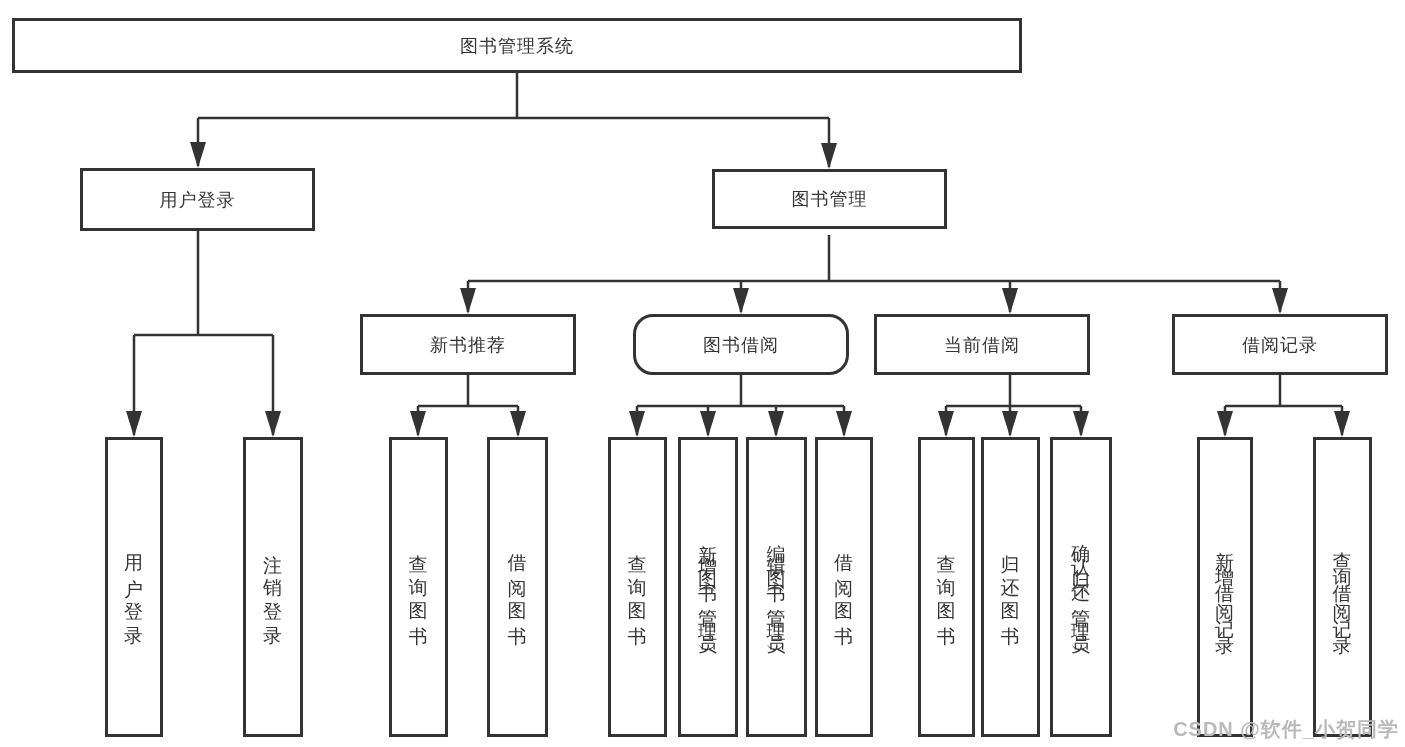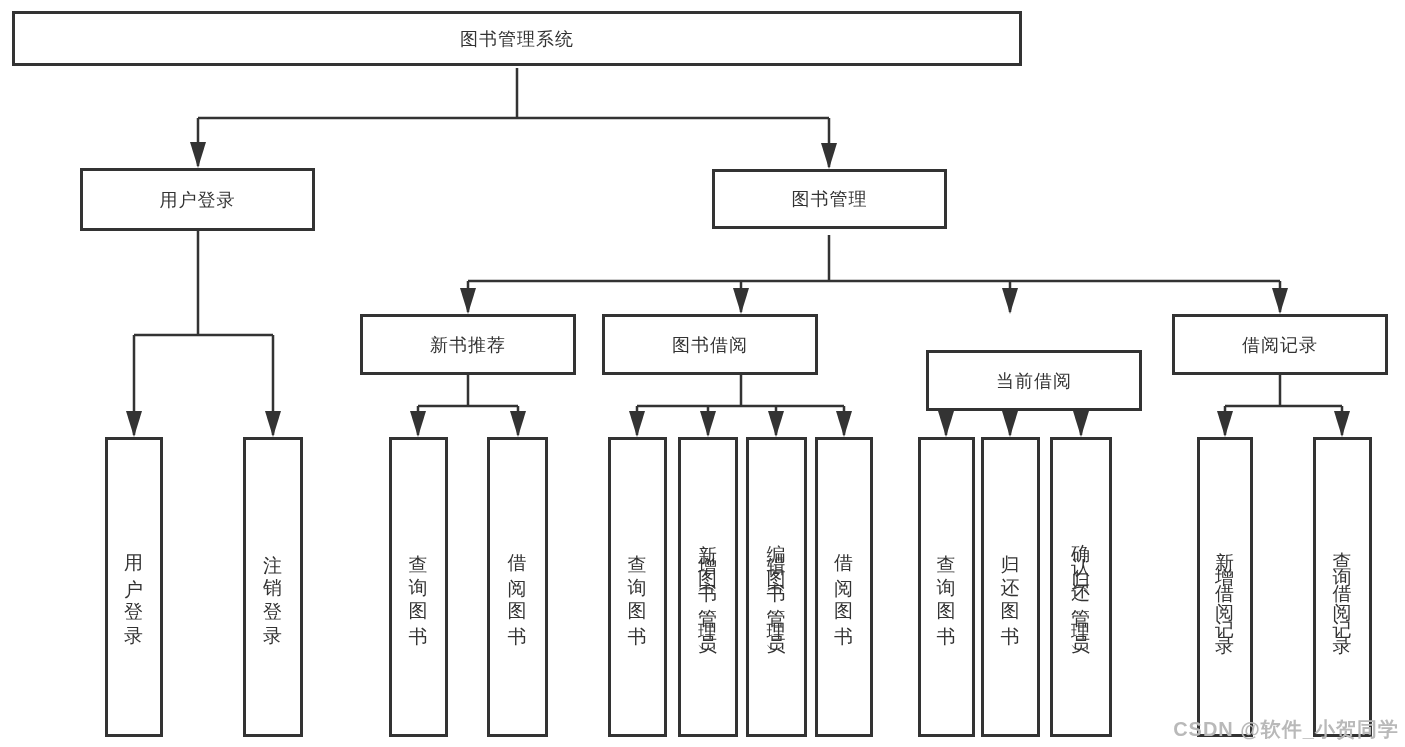--- a/index.html
+++ b/index.html
@@ -30,29 +30,29 @@
     background: #ffffff;
     display: flex;
     align-items: center;
     justify-content: center;
     color: #333333;
     font-size: 18px;
     letter-spacing: 1px;
     white-space: nowrap;
   }
   
-  .node--root   { left: 12px;   top: 11px;  width: 1010px; height: 55px; }
+  .node--root   { left: 12px;   top: 18px;  width: 1010px; height: 55px; }
   
   .node--user-login { left: 80px;  top: 168px; width: 235px; height: 63px; }
   .node--book-mgmt  { left: 712px; top: 169px; width: 235px; height: 60px; }
   
   .node--lvl3 { top: 314px; width: 216px; height: 61px; }
   .node--new-book-rec   { left: 360px;  }
-  .node--book-borrow    { left: 602px;  }
-  .node--current-borrow { left: 926px; margin-top: 36px;  }
+  .node--book-borrow    { left: 633px; border-radius: 20px;  }
+  .node--current-borrow { left: 874px;  }
   .node--borrow-records { left: 1172px; }
   
   .leaf { top: 437px; height: 300px; font-size: 19px; }
   .leaf .vtext {
     writing-mode: vertical-rl;
     text-orientation: mixed;
     letter-spacing: 24px;
     line-height: 1;
   }
   .leaf .vtext.sp-med   { letter-spacing: 17px; }

